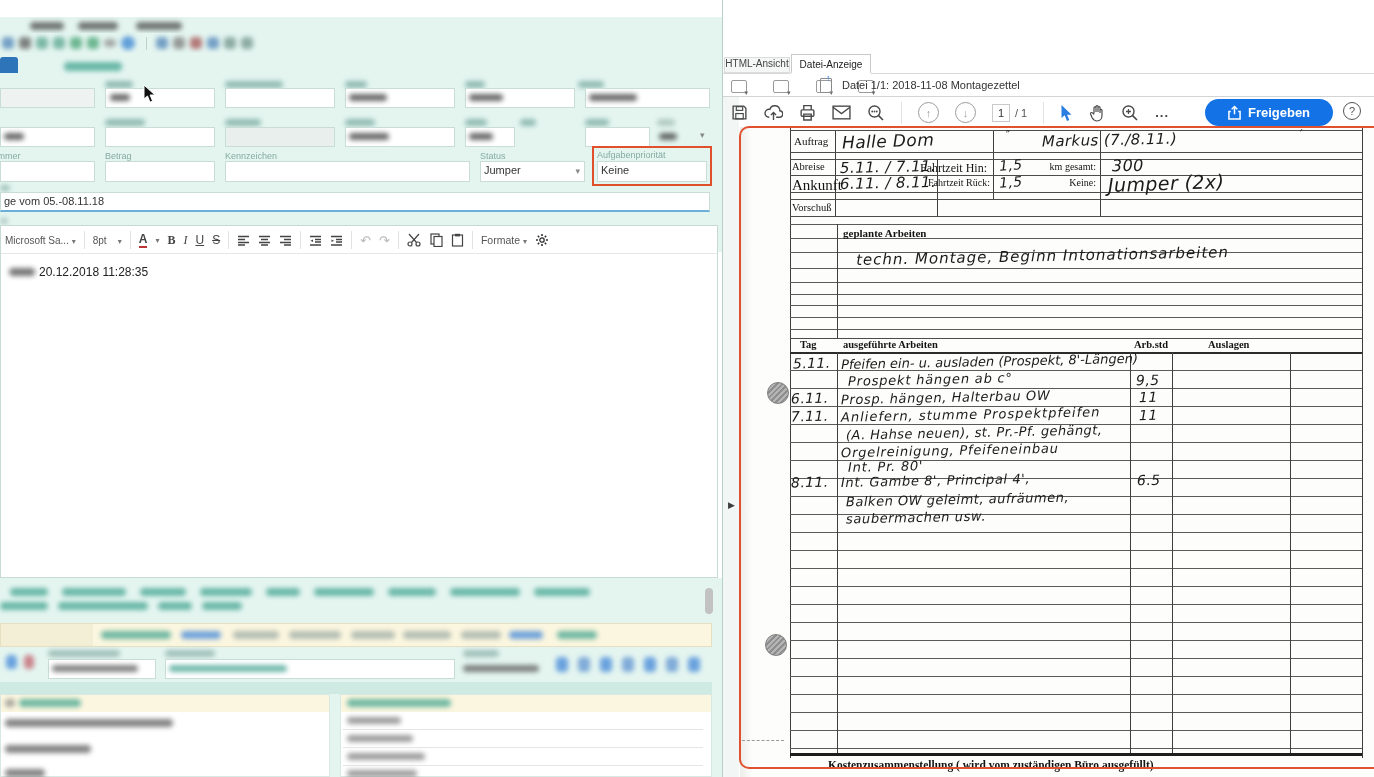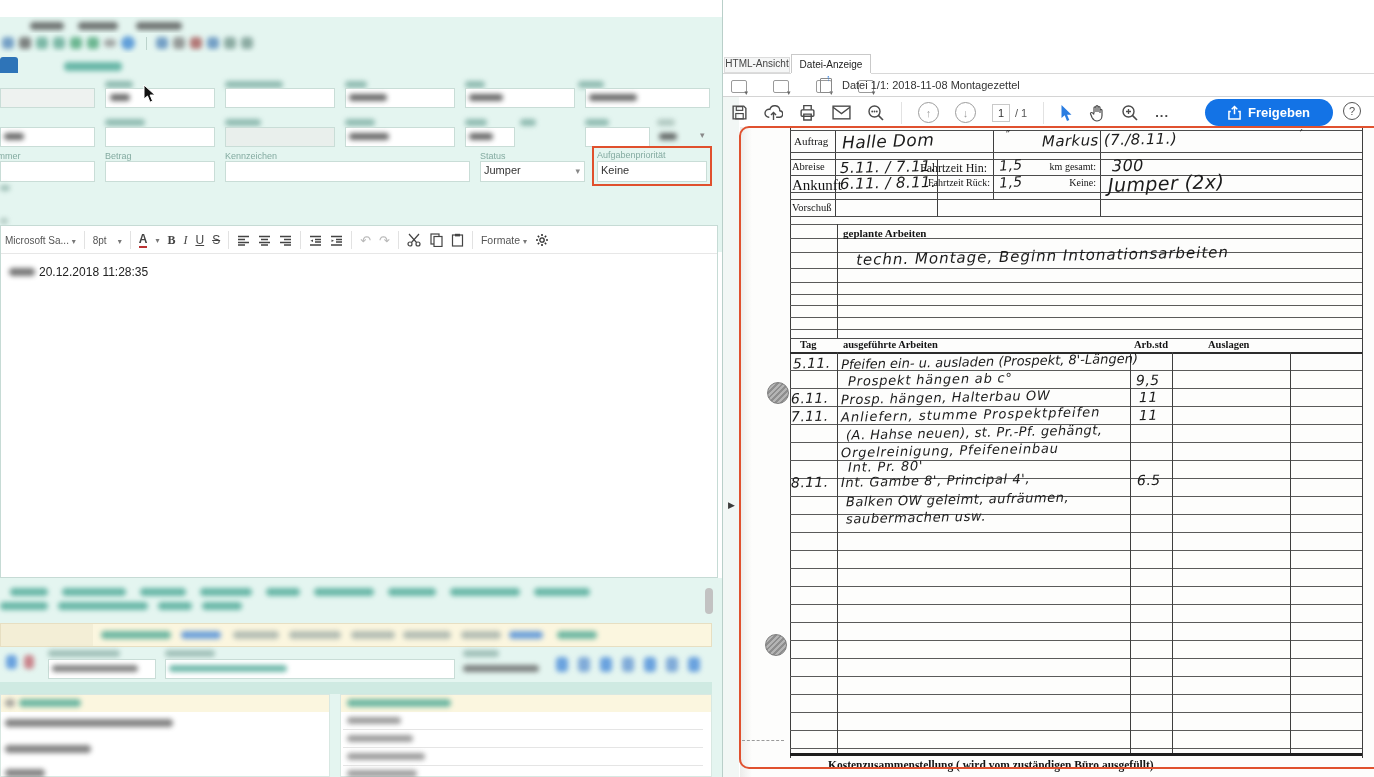--- a/index.html
+++ b/index.html
@@ -105,20 +105,23 @@
       <span>Jumper</span>
       <span class="abs" style="right:4px;top:4px;font-size:9px;color:#888">▾</span>
     </div>
     <div class="abs" style="left:592px;top:93px;width:120px;height:40px;border:2px solid #e0502d;box-sizing:border-box"></div>
     <span class="lbl" style="left:597px;top:97px">Aufgabenpriorität</span>
     <div class="inp" style="left:597px;top:108px;width:110px;height:21px">
       <span>Keine</span>
     </div>
 
     <span class="bb" style="left:0;top:132px;width:10px;height:6px;background:#86aca3"></span>
+    <div class="inp" style="left:0;top:139px;width:710px;height:20px;border-bottom:2px solid #6cb0d9">
+      <span>ge vom 05.-08.11.18</span>
+    </div>
     <span class="bb" style="left:0;top:165px;width:8px;height:6px;background:#9ab5ae"></span>
   </div>
 
   <svg class="abs" style="left:143px;top:84px;z-index:50" width="14" height="20" viewBox="0 0 14 20">
     <path d="M1 1 L1 15 L4.5 12 L7 18.2 L9.6 17.1 L7.1 11 L12 11 Z" fill="#111" stroke="#fff" stroke-width="1"></path>
   </svg>
 
   <div class="abs" style="left:0;top:225px;width:718px;height:353px;background:#fff;border:1px solid #c6dbd5;box-sizing:border-box">
     <div class="abs tb" style="left:4px;top:3px;height:22px;width:700px;border-bottom:none">
       <span style="font-size:10px;color:#555"><span>Microsoft Sa...</span> <span class="caret">▾</span></span>

